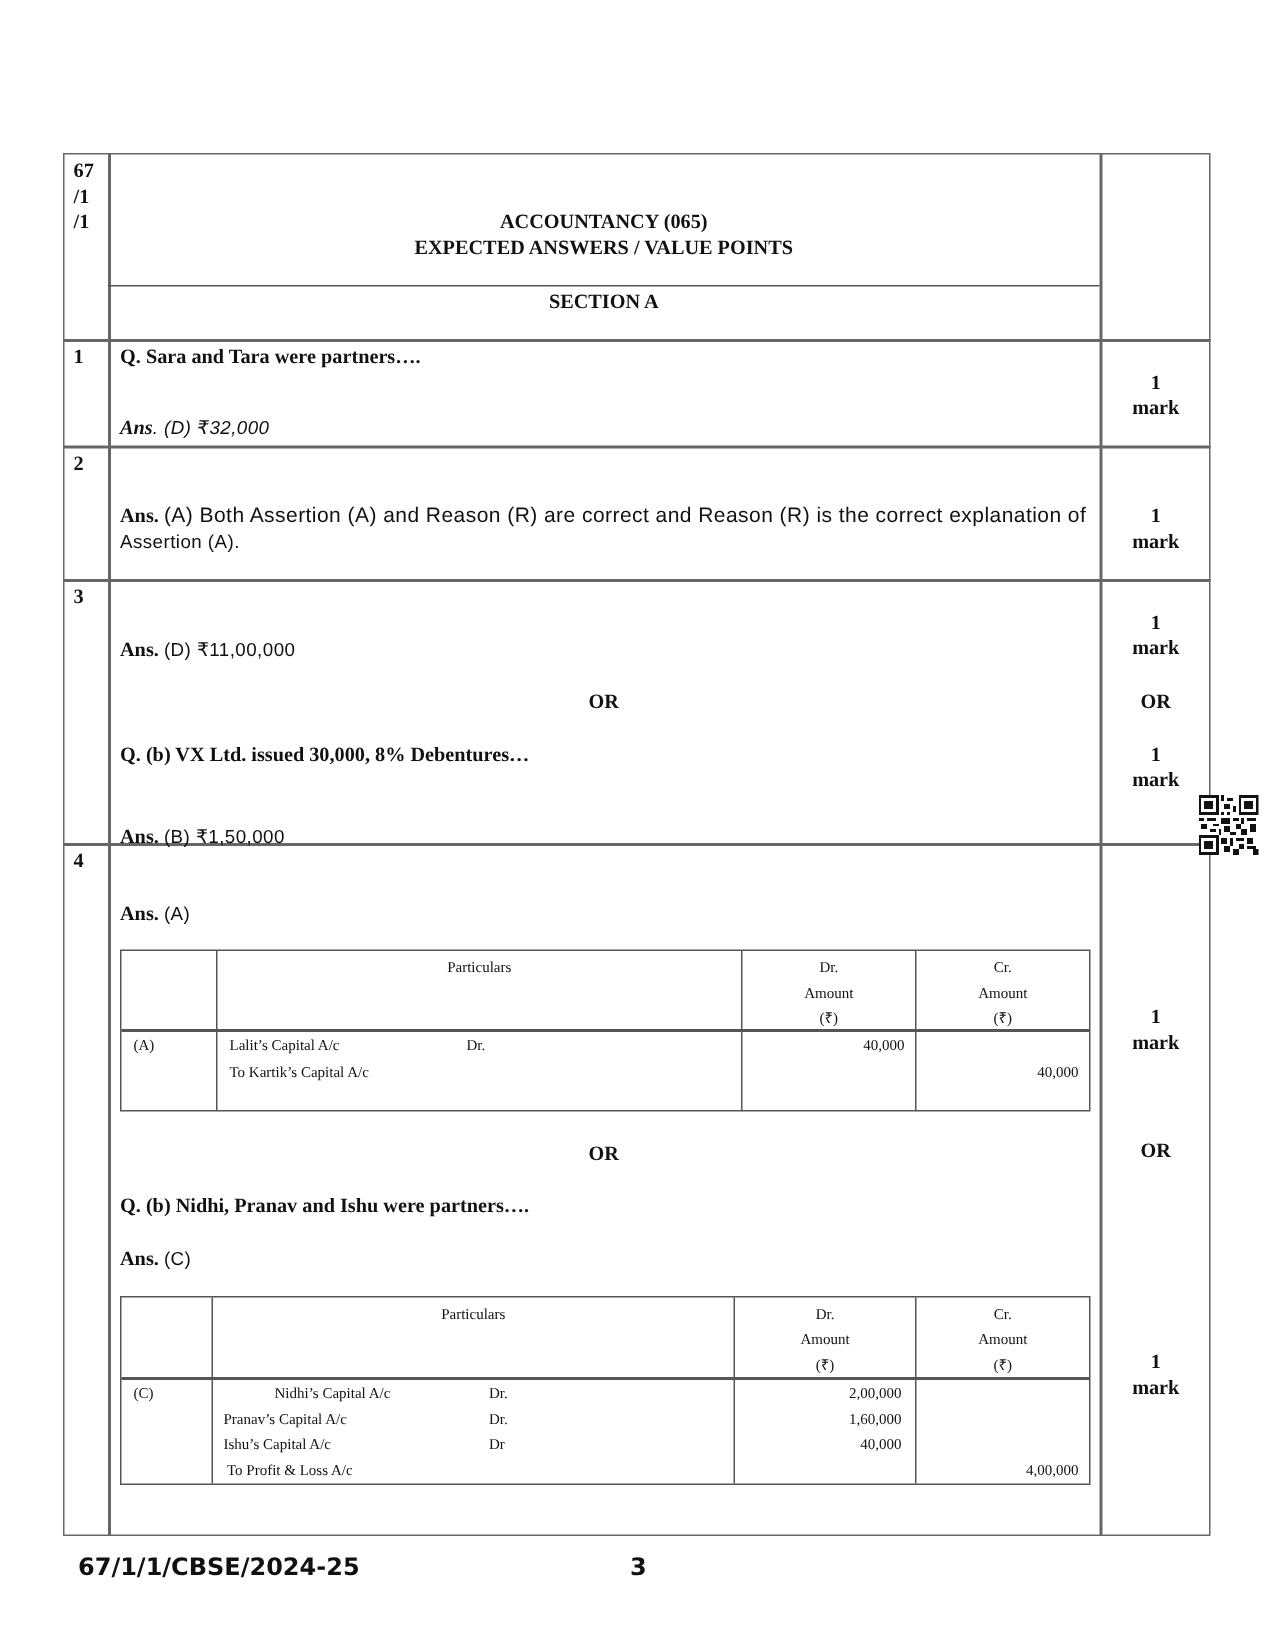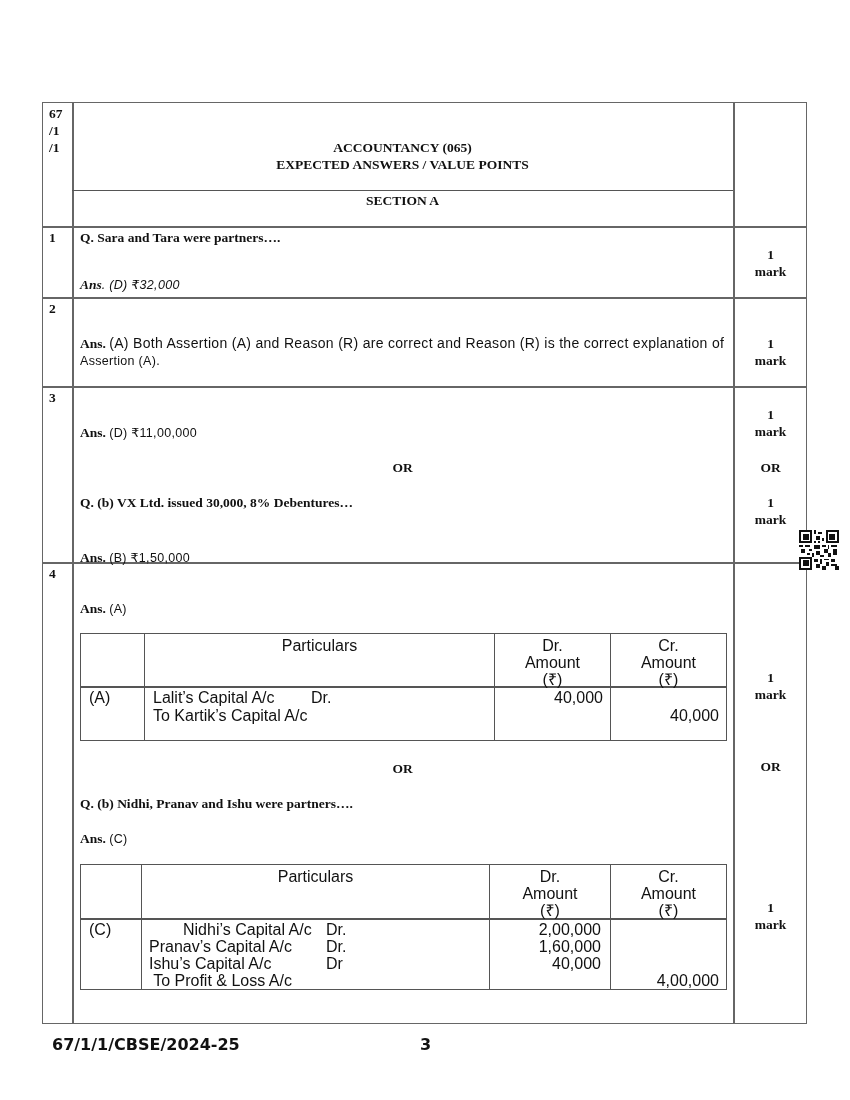--- a/index.html
+++ b/index.html
@@ -23,21 +23,21 @@
     .b { font-weight: bold; }
     .center { text-align: center; }
     .num-col { font-weight: bold; font-size: 13.5px; }
     .mark { position: absolute; width: 73px; left: 734px; text-align: center; font-weight: bold; font-size: 13.5px; line-height: 17px; }
 
     .ans-val { font-family: "Liberation Sans", "DejaVu Sans", sans-serif; font-weight: normal; font-size: 12.5px; letter-spacing: 0.3px; }
 
     
     .jtable {
       position: absolute; border: 1.5px solid #555; box-sizing: border-box;
-      font-family: Liberation Sans, sans-serif; font-size: 16px; padding-left: 44px;
+      font-family: Liberation Serif, serif; font-size: 10px; padding-left: 44px;
     }
     .jcell { position: absolute; box-sizing: border-box; }
     .jv { position: absolute; top: 0; bottom: 0; width: 1px; background: #555; }
     .jh { position: absolute; left: 0; right: 0; height: 1.5px; background: #555; }
     .jhead { text-align: center; line-height: 17px; }
     .jline { position: absolute; white-space: nowrap; line-height: 17px; }
     .right { text-align: right; }
 
     .footer { position: absolute; font-family: "DejaVu Sans", "Liberation Sans", sans-serif; font-weight: bold; font-size: 16px; }
 

